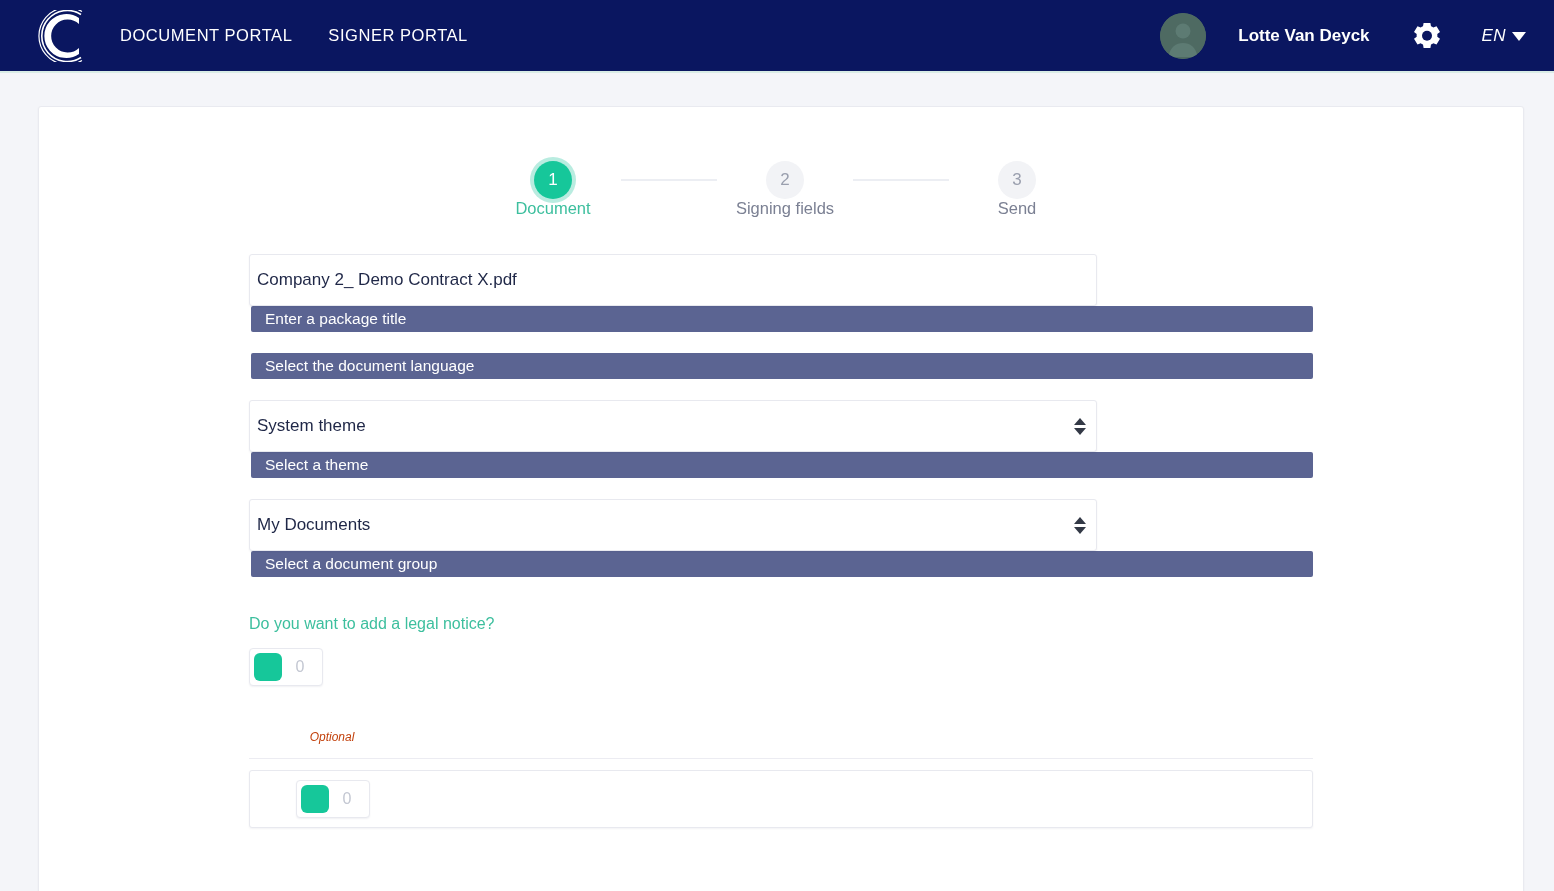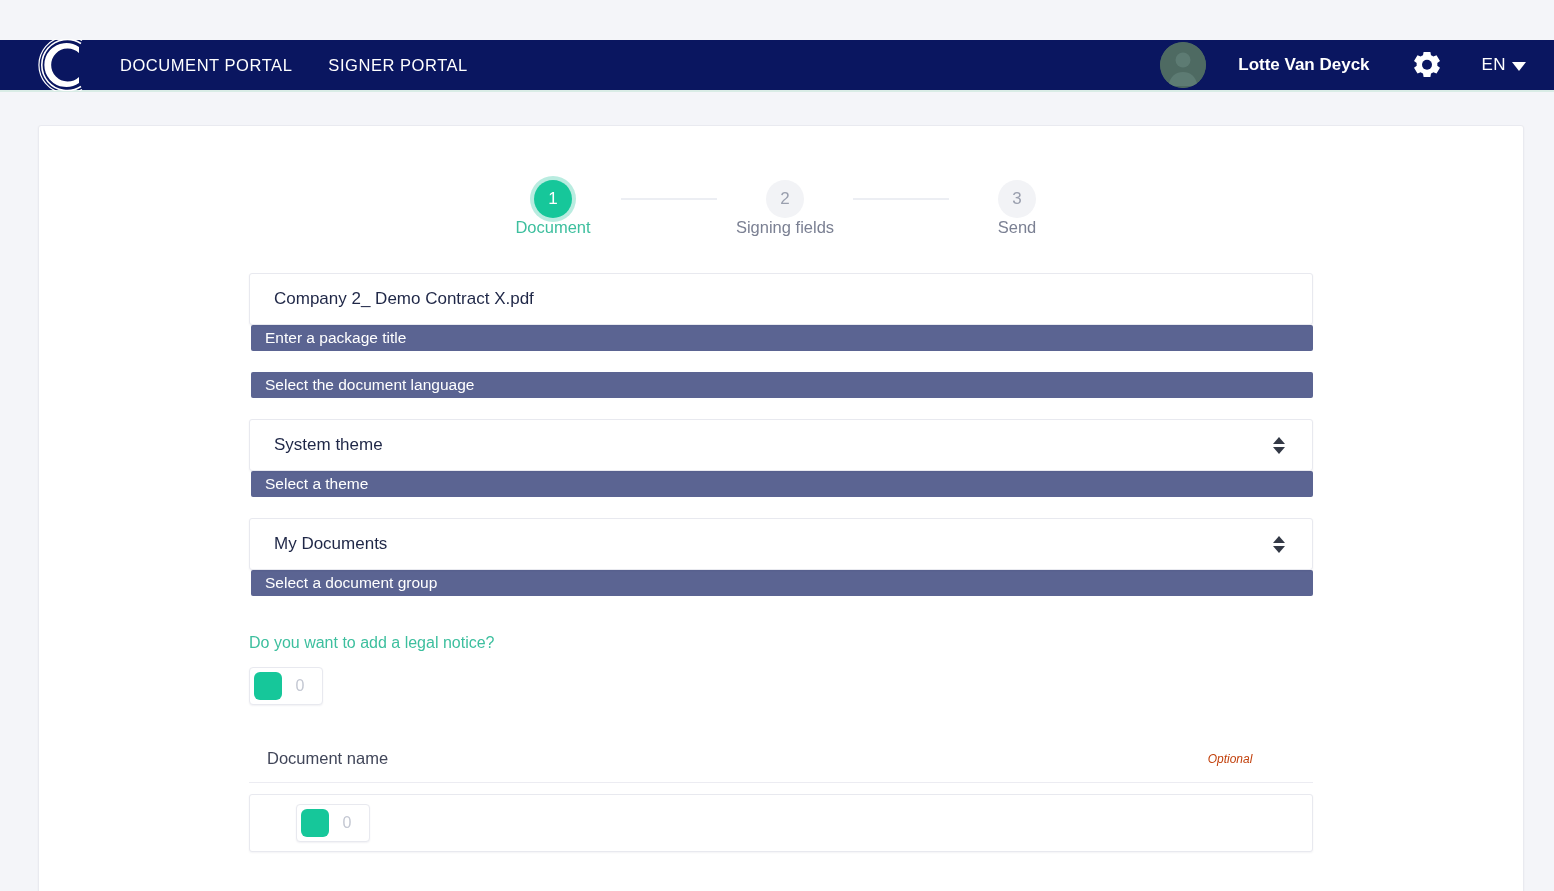--- a/index.html
+++ b/index.html
@@ -13,27 +13,26 @@
   body {
     background: #f4f5f9;
     font-family: "Liberation Sans", sans-serif;
     color: #2b2f4a;
     -webkit-font-smoothing: antialiased;
   }
 
   
   .navbar {
     position: relative;
-    height: 52px;
+    height: 73px;
     background: #0a1660;
     display: flex;
     align-items: center;
     padding: 0 28px 0 34px;
     border-bottom: 2px solid #d9ece6;
-    margin-top: 40px;
   }
 
   .brand-logo {
     width: 52px;
     height: 52px;
     flex: 0 0 52px;
     margin-right: 34px;
     position: relative;
   }
   .brand-logo svg { display: block; width: 52px; height: 52px; }
@@ -93,20 +92,21 @@
   .lang-select {
     margin-left: 22px;
     color: #ffffff;
     font-size: 17px;
     letter-spacing: 0.4px;
     display: flex;
     align-items: center;
     gap: 6px;
     cursor: pointer;
     white-space: nowrap;
+    font-style: italic;
   }
   .caret-down {
     width: 0; height: 0;
     border-left: 7px solid transparent;
     border-right: 7px solid transparent;
     border-top: 9px solid #ffffff;
     display: inline-block;
     position: relative;
     top: 1px;
   }
@@ -183,25 +183,25 @@
   .field-group { margin-bottom: 21px; position: relative; }
 
   .field-box {
     height: 52px;
     background: #ffffff;
     border: 1px solid #e8e9ef;
     border-radius: 3px;
     box-shadow: 0 1px 2px rgba(20,25,60,.05);
     display: flex;
     align-items: center;
-    padding: 0 24px;
+    padding: 0 7px;
     font-size: 17px;
     color: #1f2747;
     position: relative;
-    width: 1064px;
+    width: 848px;
   }
   .field-box .value {
     flex: 1 1 auto;
     white-space: nowrap;
     overflow: hidden;
   }
 
   .spinner-arrows {
     width: 14px;
     height: 26px;
@@ -432,21 +432,20 @@
       <div>
         <a class="legal-link">Do you want to add a legal notice?</a>
         <div class="toggle-wrap">
           <span class="toggle-knob"></span>
           <span class="toggle-state">0</span>
         </div>
       </div>
 
       <div class="doc-table">
         <div class="table-head">
-          <div class="th-name">Document name</div>
           <div class="th-optional">Optional</div>
         </div>
 
         <div class="table-row">
           <div class="td-optional">
             <div class="toggle-wrap small">
               <span class="toggle-knob"></span>
               <span class="toggle-state">0</span>
             </div>
           </div>

